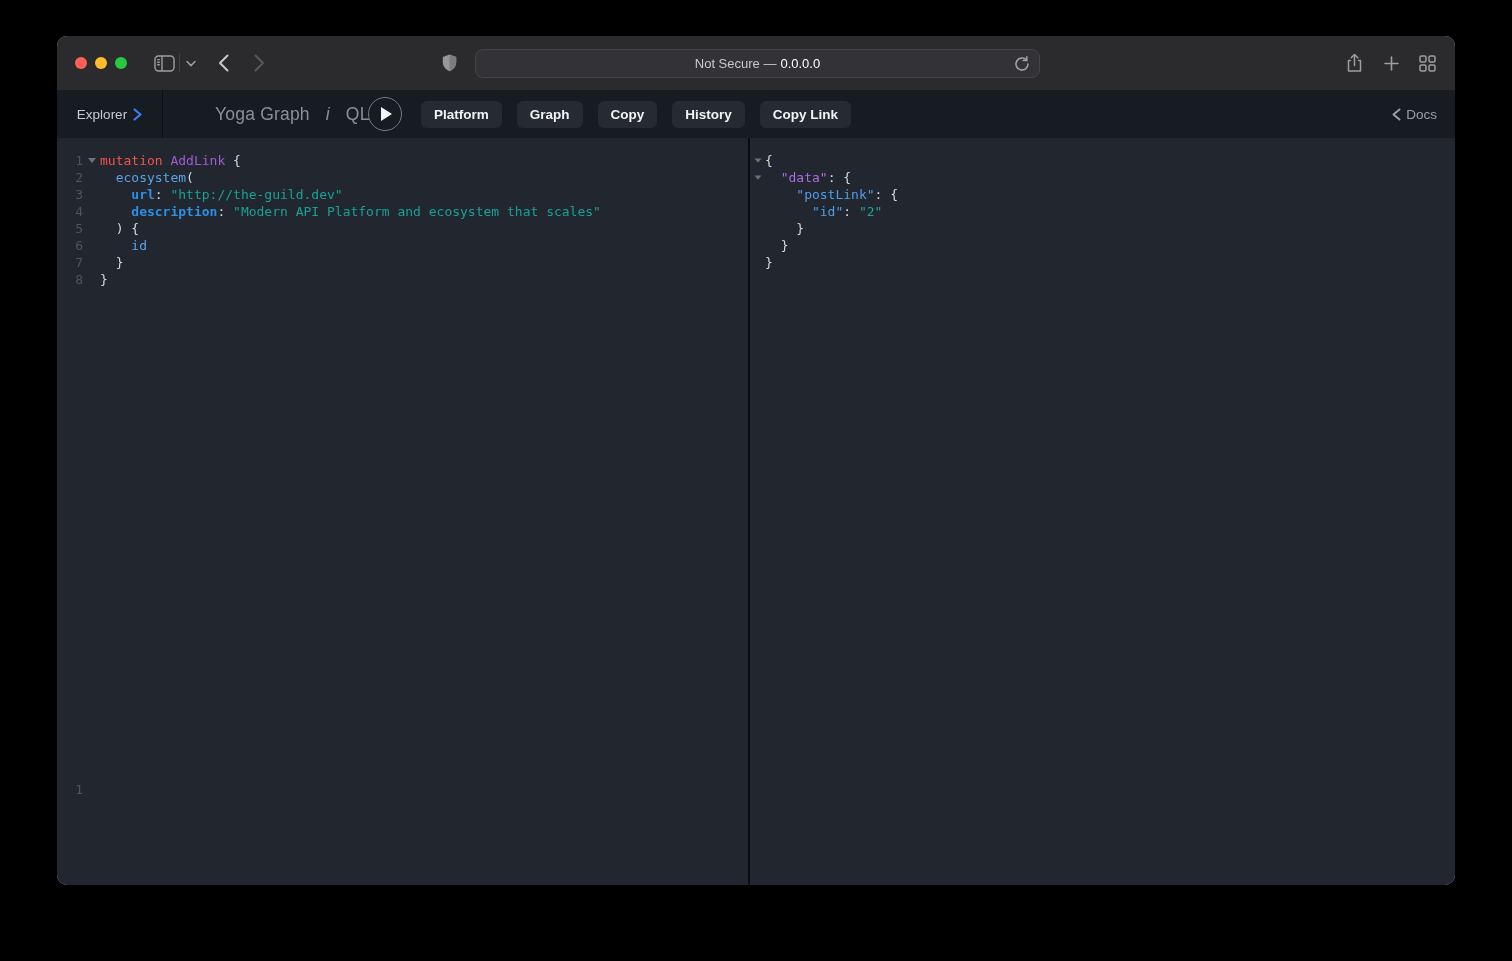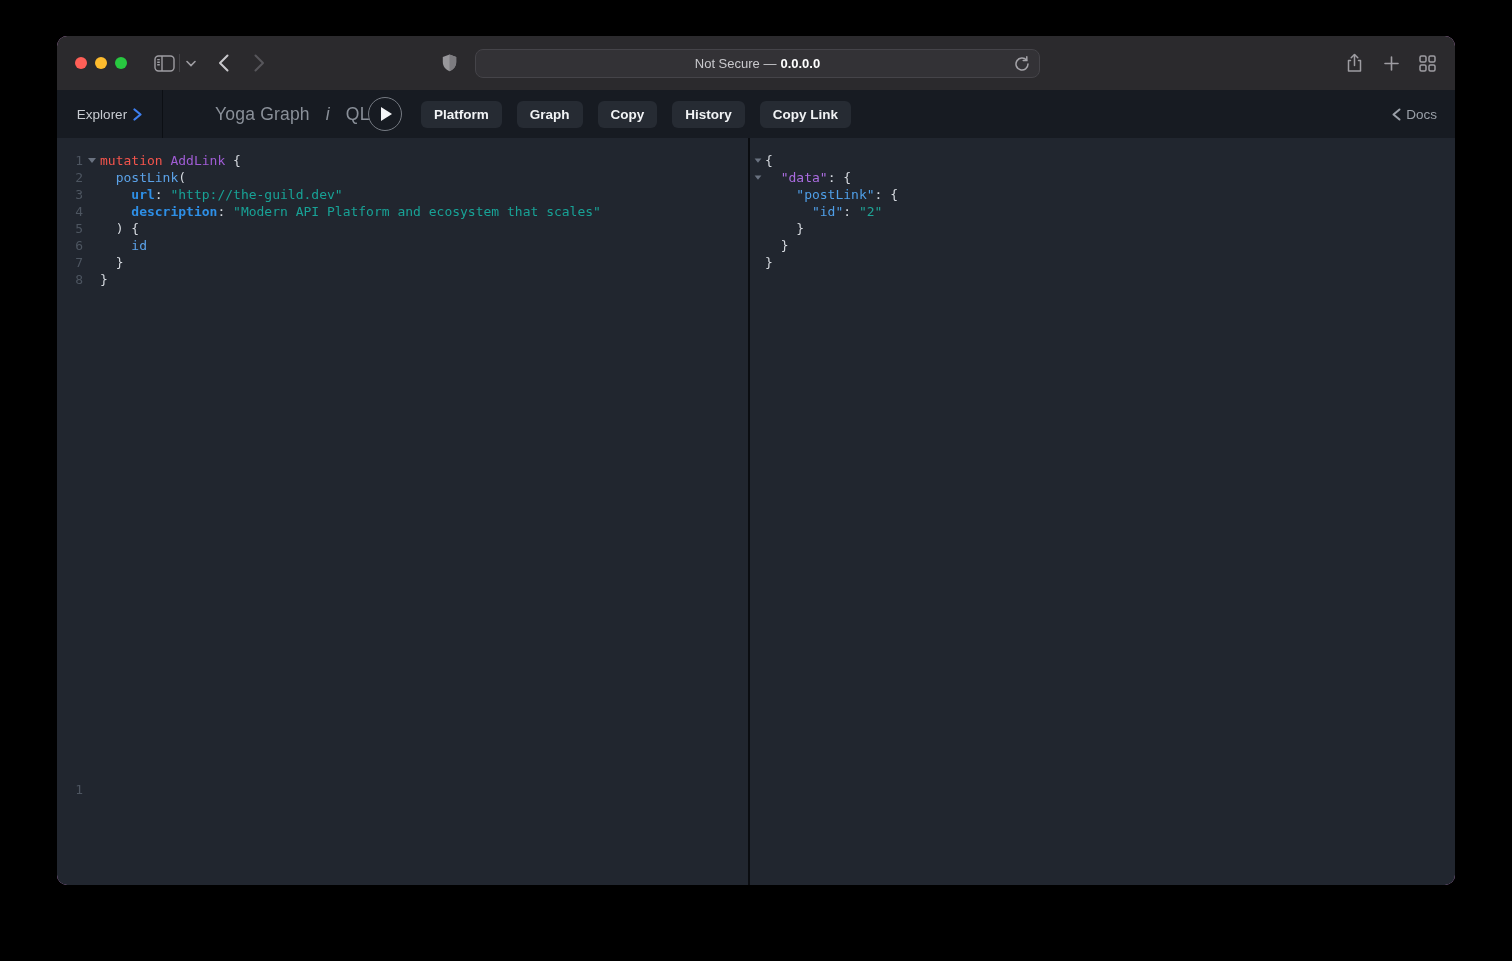--- a/index.html
+++ b/index.html
@@ -20,21 +20,21 @@
   .chrome-icon { position: absolute; color: #9e9da2; display: flex; align-items: center; justify-content: center; }
   .chrome-icon svg { display: block; }
   .nav-divider { position: absolute; left: 122px; top: 18px; width: 1px; height: 18px; background: #434246; }
   .url-field {
     position: absolute; left: 418px; top: 13px; width: 565px; height: 29px;
     background: #333236; border: 1px solid #454449; border-radius: 8px;
     display: flex; align-items: center; justify-content: center;
     font-size: 13px; color: #cfcfd3;
   }
   .url-field .sec { color: #c9c9cd; margin-right: 4px; }
-  .url-field .host { color: #ffffff; font-weight: 700; }
+  .url-field .host { color: #ffffff; font-weight: 400; }
   .reload { position: absolute; right: 8px; top: 5px; }
 
   
   .gql-toolbar { position: relative; height: 48px; background: #171b22; flex: 0 0 auto; }
   .explorer {
     position: absolute; left: 0; top: 0; width: 105px; height: 48px;
     display: flex; align-items: center; justify-content: center; gap: 6px;
     color: #c8ccd2; font-size: 13.5px; cursor: pointer;
   }
   .toolbar-divider { position: absolute; left: 105px; top: 0; width: 1px; height: 48px; background: #0c0f14; }
@@ -208,21 +208,21 @@
         <polyline points="7.5,1.5 1.5,6.5 7.5,11.5"></polyline>
       </svg>
       <span>Docs</span>
     </div>
   </div>
 
   <div class="panes">
     <div class="left-pane">
       <div class="query-editor code-area" id="query-editor">
           <div class="code-line"><div class="gut-num">1</div><div class="gut-fold"><div class="fold-tri"></div></div><div class="code-text"><span class="tok-kw">mutation</span><span class="tok-pl"> </span><span class="tok-def">AddLink</span><span class="tok-pl"> {</span></div></div>
-          <div class="code-line"><div class="gut-num">2</div><div class="gut-fold"></div><div class="code-text"><span class="tok-pl">  </span><span class="tok-field">postLink</span><span class="tok-pl">(</span></div></div>
+          <div class="code-line"><div class="gut-num">2</div><div class="gut-fold"></div><div class="code-text"><span class="tok-pl">  </span><span class="tok-field">ecosystem</span><span class="tok-pl">(</span></div></div>
           <div class="code-line"><div class="gut-num">3</div><div class="gut-fold"></div><div class="code-text"><span class="tok-pl">    </span><span class="tok-prop">url</span><span class="tok-pl">: </span><span class="tok-str">"http://the-guild.dev"</span></div></div>
           <div class="code-line"><div class="gut-num">4</div><div class="gut-fold"></div><div class="code-text"><span class="tok-pl">    </span><span class="tok-prop">description</span><span class="tok-pl">: </span><span class="tok-str">"Modern API Platform and ecosystem that scales"</span></div></div>
           <div class="code-line"><div class="gut-num">5</div><div class="gut-fold"></div><div class="code-text"><span class="tok-pl">  ) {</span></div></div>
           <div class="code-line"><div class="gut-num">6</div><div class="gut-fold"></div><div class="code-text"><span class="tok-pl">    </span><span class="tok-field">id</span></div></div>
           <div class="code-line"><div class="gut-num">7</div><div class="gut-fold"></div><div class="code-text"><span class="tok-pl">  }</span></div></div>
           <div class="code-line"><div class="gut-num">8</div><div class="gut-fold"></div><div class="code-text"><span class="tok-pl">}</span></div></div>
         </div>
       <div class="vars-editor code-area" id="vars-editor">
           <div class="code-line"><div class="gut-num">1</div></div>
         </div>

